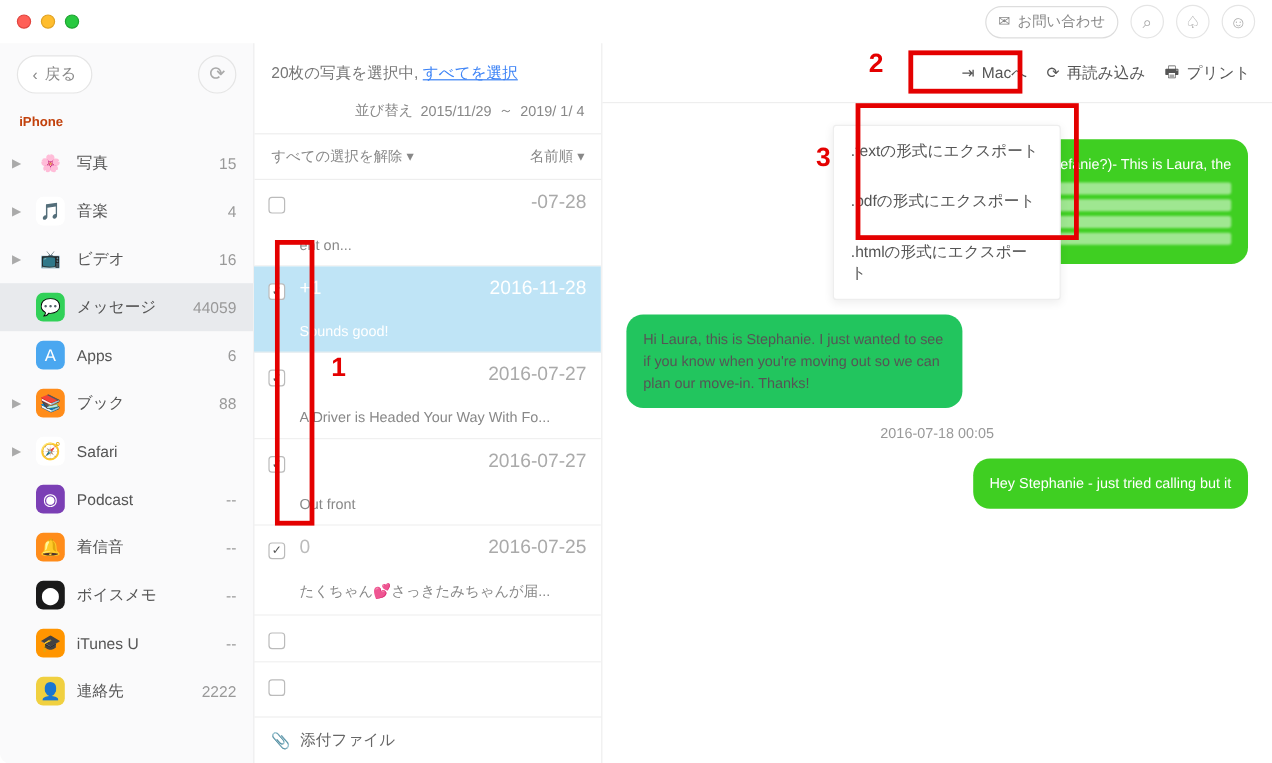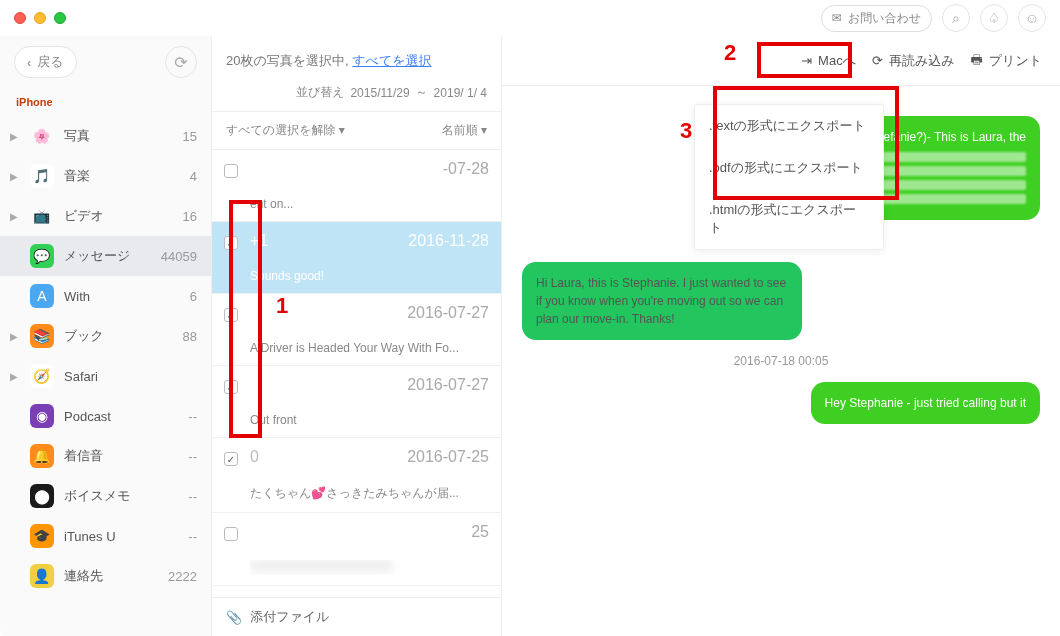--- a/index.html
+++ b/index.html
@@ -120,21 +120,21 @@
         </div>
         <div class="side-item active">
           <span class="expand"></span>
           <span class="sicon" style="background:#31d158;color:#fff">💬</span>
           <span>メッセージ</span>
           <span class="count">44059</span>
         </div>
         <div class="side-item">
           <span class="expand"></span>
           <span class="sicon" style="background:#4aa7f0;color:#fff">A</span>
-          <span>With</span>
+          <span>Apps</span>
           <span class="count">6</span>
         </div>
         <div class="side-item">
           <span class="expand">▶</span>
           <span class="sicon" style="background:#ff8c1a;color:#fff">📚</span>
           <span>ブック</span>
           <span class="count">88</span>
         </div>
         <div class="side-item">
           <span class="expand">▶</span>
@@ -235,27 +235,20 @@
           <div class="body">
             <div class="topline">
               <span class="title">0</span>
               <span class="date">2016-07-25</span>
             </div>
             <div class="preview">たくちゃん💕さっきたみちゃんが届...</div>
           </div>
         </div>
         <div class="msg-item">
           <div class="cb"></div>
-          <div class="body">
-            <div class="topline">
-              <span class="title"><span class="blur"></span></span>
-              <span class="date">25</span>
-            </div>
-            <div class="preview"><span class="blur" style="width:60%"></span></div>
-          </div>
         </div>
         <div class="msg-item">
           <div class="cb"></div>
           <div class="body">
             <div class="topline">
               <span class="title"><span class="blur"></span></span>
               <span class="date"></span>
             </div>
             <div class="preview"><span class="blur" style="width:60%"></span></div>
           </div>

